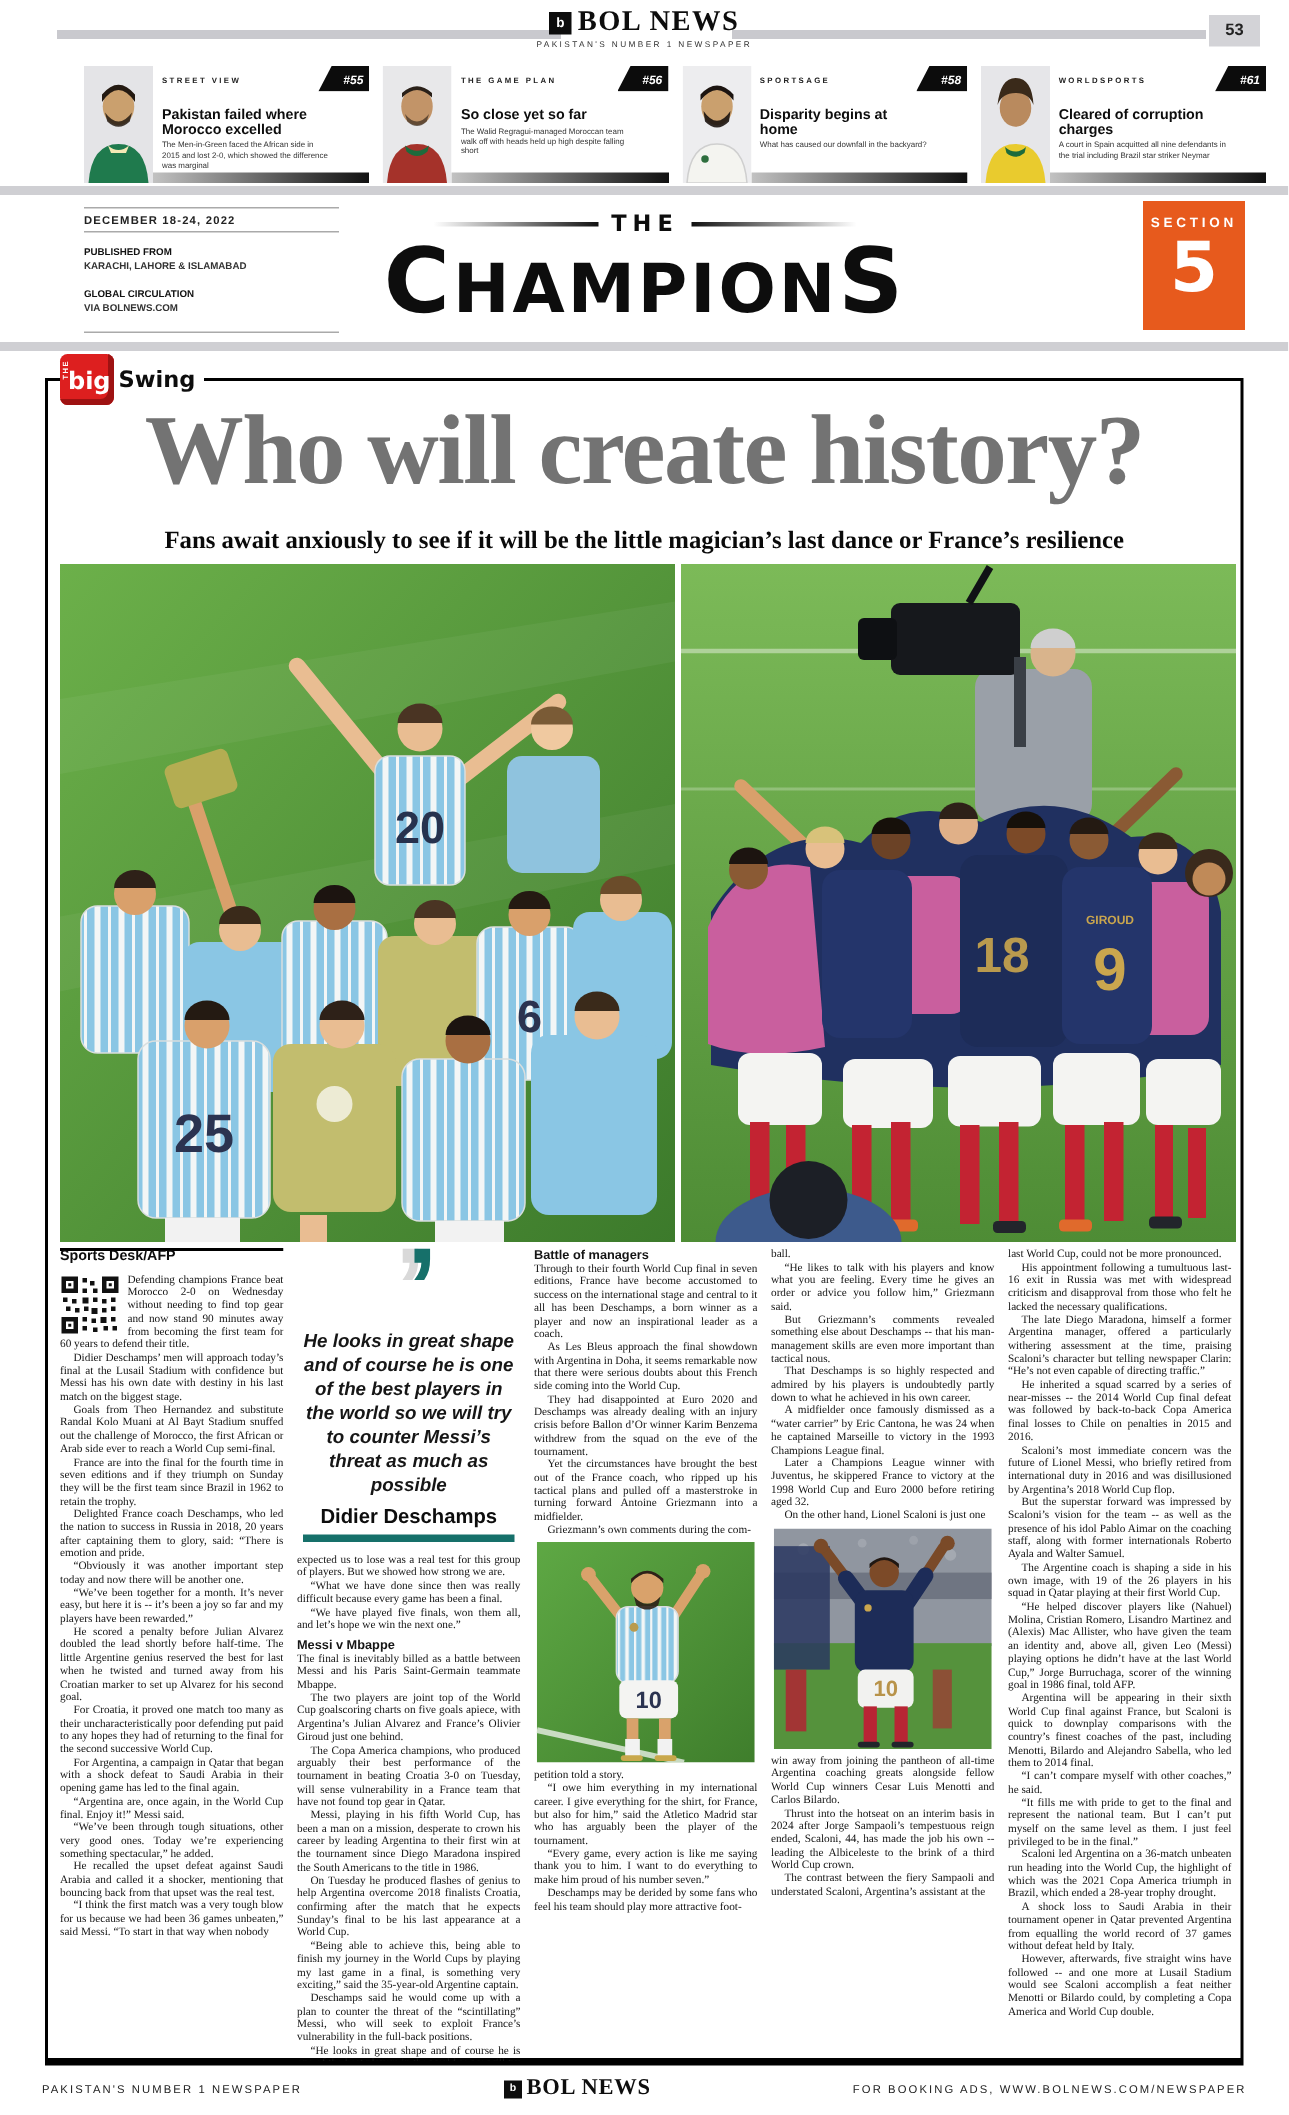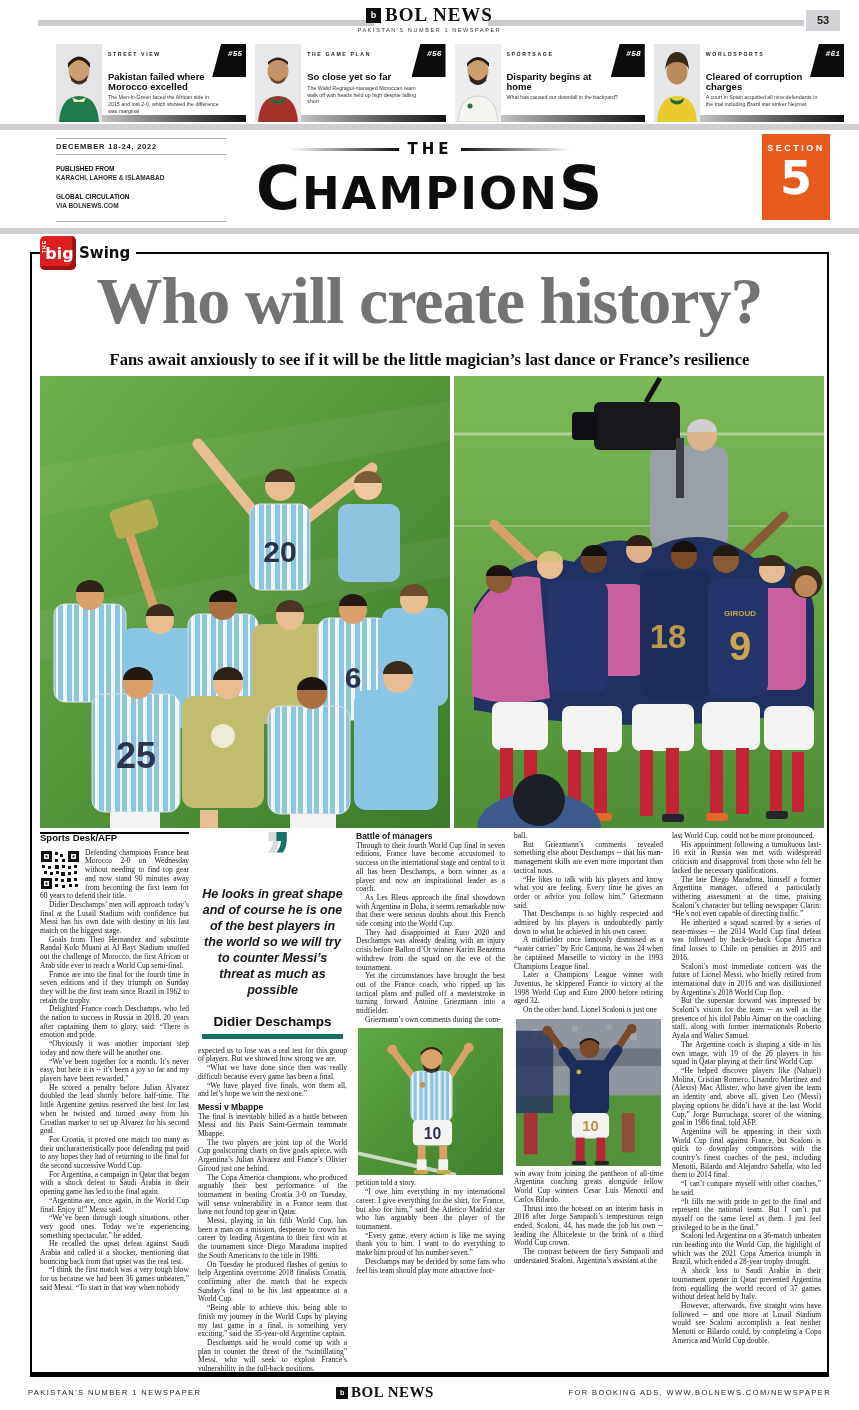--- a/index.html
+++ b/index.html
@@ -16,23 +16,23 @@
   .brand-box{display:inline-block;width:15px;height:15px;background:#0d0d0d;color:#fff;
              font-size:9px;font-weight:bold;line-height:15px;text-align:center;}
   .brand-name{font-family:"Liberation Serif",serif;font-weight:bold;font-size:19px;letter-spacing:1px;color:#0d0d0d;}
   .brand-tag{font-size:5.5px;letter-spacing:1.6px;color:#333;margin-top:1px;}
   
   .teasers{position:absolute;left:56px;top:44px;width:788px;height:78px;display:flex;gap:9px;}
   .tcard{position:relative;flex:1 1 0;background:#fff;overflow:hidden;}
   .tbar{position:absolute;left:46px;right:0;bottom:0;height:7px;
         background:linear-gradient(90deg,#c2c2c2,#3a3a3a 75%,#111);}
   .tphoto{position:absolute;left:0;top:0;width:46px;height:78px;}
-  .tbadge{position:absolute;right:0;top:0;width:34px;height:33px;background:#0c0c0c;color:#fff;
+  .tbadge{position:absolute;right:0;top:0;width:34px;height:17px;background:#0c0c0c;color:#fff;
           clip-path:polygon(26% 0,100% 0,100% 100%,0 100%);
-          font-size:8px;font-weight:bold;font-style:italic;text-align:right;line-height:19px;padding-right:4px;box-sizing:border-box;font-family:Liberation Mono, monospace;}
+          font-size:8px;font-weight:bold;font-style:italic;text-align:right;line-height:19px;padding-right:4px;box-sizing:border-box;}
   .tbody{margin-left:52px;padding:7px 26px 0 0;}
   .tkicker{font-size:5.2px;font-weight:bold;letter-spacing:1.6px;color:#222;}
   .ttitle{font-size:9.5px;font-weight:bold;line-height:1.02;margin:15px 0 3px;color:#0d0d0d;}
   .ttext{font-size:5.3px;line-height:1.3;color:#333;}
   
   .hdiv{position:absolute;left:0;width:859px;height:6px;background:#cfcfd3;}
   
   .mh-left{position:absolute;left:56px;top:138px;width:170px;}
   .mh-date{font-size:7.5px;font-weight:bold;letter-spacing:.8px;border-top:1px solid #aaa;border-bottom:1px solid #aaa;padding:3px 0;color:#222;}
   .mh-pub{margin-top:9px;font-size:6.5px;font-weight:bold;line-height:1.45;color:#111;}
@@ -79,21 +79,21 @@
           padding:0 0 6px;color:#0d0d0d;text-align:left;}
   .qr{float:left;width:40px;height:40px;margin:1px 5px 2px 0;}
   .colsub{font-family:"Liberation Sans",sans-serif;font-weight:bold;font-size:8.5px;margin:4px 0 1px;text-align:left;}
   .inline-photo{width:149px;height:147px;margin:4px 0;}
   
   .pq{margin:6px 4px 8px;text-align:center;}
   .pq-marks{font-family:"Liberation Sans",sans-serif;font-weight:bold;font-size:74px;line-height:40px;letter-spacing:-10px;height:44px;}
   .pq-marks .m1{color:#d9d9d9;}
   .pq-marks .m2{color:#16706a;}
   .pq-text{font-family:"Liberation Sans",sans-serif;font-style:italic;font-weight:bold;font-size:12.5px;line-height:1.28;color:#161616;margin-top:4px;}
-  .pq-attr{font-family:"Liberation Sans",sans-serif;font-weight:bold;font-size:13.5px;margin-top:20px;color:#0d0d0d;}
+  .pq-attr{font-family:"Liberation Sans",sans-serif;font-weight:bold;font-size:13.5px;margin-top:9px;color:#0d0d0d;}
   .pq-rule{height:5px;background:#16706a;margin-top:7px;}
   
   .footer{position:absolute;left:28px;top:1384px;width:803px;display:flex;align-items:center;justify-content:space-between;}
   .f-side{font-size:7.5px;letter-spacing:1.4px;color:#222;}
   .f-brand{display:flex;align-items:center;gap:3px;}
   .f-box{width:12px;height:12px;background:#0d0d0d;color:#fff;font-size:7px;font-weight:bold;line-height:12px;text-align:center;}
   .f-name{font-family:"Liberation Serif",serif;font-weight:bold;font-size:15px;letter-spacing:.5px;color:#0d0d0d;}
 </style>
 </head>
 <body>
@@ -535,22 +535,22 @@
             <p>petition told a story.</p>
             <p>“I owe him everything in my international career. I give everything for the shirt, for France, but also for him,” said the Atletico Madrid star who has arguably been the player of the tournament.</p>
             <p>“Every game, every action is like me saying thank you to him. I want to do everything to make him proud of his number seven.”</p>
             <p>Deschamps may be derided by some fans who feel his team should play more attractive foot-</p>
           </div>
       </div>
 
       <div class="col">
         <div class="plist">
             <p>ball.</p>
+            <p>“He likes to talk with his players and know what you are feeling. Every time he gives an order or advice you follow him,” Griezmann said.</p>
             <p>But Griezmann’s comments revealed something else about Deschamps -- that his man-management skills are even more important than tactical nous.</p>
-            <p>“He likes to talk with his players and know what you are feeling. Every time he gives an order or advice you follow him,” Griezmann said.</p>
             <p>That Deschamps is so highly respected and admired by his players is undoubtedly partly down to what he achieved in his own career.</p>
             <p>A midfielder once famously dismissed as a “water carrier” by Eric Cantona, he was 24 when he captained Marseille to victory in the 1993 Champions League final.</p>
             <p>Later a Champions League winner with Juventus, he skippered France to victory at the 1998 World Cup and Euro 2000 before retiring aged 32.</p>
             <p>On the other hand, Lionel Scaloni is just one</p>
           </div>
         <div class="inline-photo">
           <svg width="149" height="147" viewBox="0 0 148 150">
             <rect width="148" height="80" fill="#9096a0"></rect>
             <rect y="30" width="148" height="18" fill="#6a707c" opacity=".85"></rect>
             <circle cx="20" cy="14" r="4" fill="#fff" opacity=".18"></circle>
@@ -574,21 +574,21 @@
             <rect x="57" y="96" width="38" height="26" rx="5" fill="#f2f2f0"></rect>
             <text x="76" y="114" font-size="15" font-weight="bold" fill="#b8934a" text-anchor="middle" font-family="Liberation Sans,sans-serif">10</text>
             <rect x="61" y="121" width="9" height="25" fill="#b82534"></rect>
               <rect x="82" y="121" width="9" height="25" fill="#b82534"></rect>
             <rect x="57" y="145" width="15" height="4" rx="2" fill="#22252b"></rect>
               <rect x="80" y="145" width="15" height="4" rx="2" fill="#22252b"></rect>
           </svg>
         </div>
         <div class="plist">
             <p>win away from joining the pantheon of all-time Argentina coaching greats alongside fellow World Cup winners Cesar Luis Menotti and Carlos Bilardo.</p>
-            <p>Thrust into the hotseat on an interim basis in 2018 after Jorge Sampaoli’s tempestuous reign ended, Scaloni, 44, has made the job his own -- leading the Albiceleste to the brink of a third World Cup crown.</p>
+            <p>Thrust into the hotseat on an interim basis in 2024 after Jorge Sampaoli’s tempestuous reign ended, Scaloni, 44, has made the job his own -- leading the Albiceleste to the brink of a third World Cup crown.</p>
             <p>The contrast between the fiery Sampaoli and understated Scaloni, Argentina’s assistant at the</p>
           </div>
       </div>
 
       <div class="col">
         <div class="plist">
             <p>last World Cup, could not be more pronounced.</p>
             <p>His appointment following a tumultuous last-16 exit in Russia was met with widespread criticism and disapproval from those who felt he lacked the necessary qualifications.</p>
             <p>The late Diego Maradona, himself a former Argentina manager, offered a particularly withering assessment at the time, praising Scaloni’s character but telling newspaper Clarin: “He’s not even capable of directing traffic.”</p>
             <p>He inherited a squad scarred by a series of near-misses -- the 2014 World Cup final defeat was followed by back-to-back Copa America final losses to Chile on penalties in 2015 and 2016.</p>

